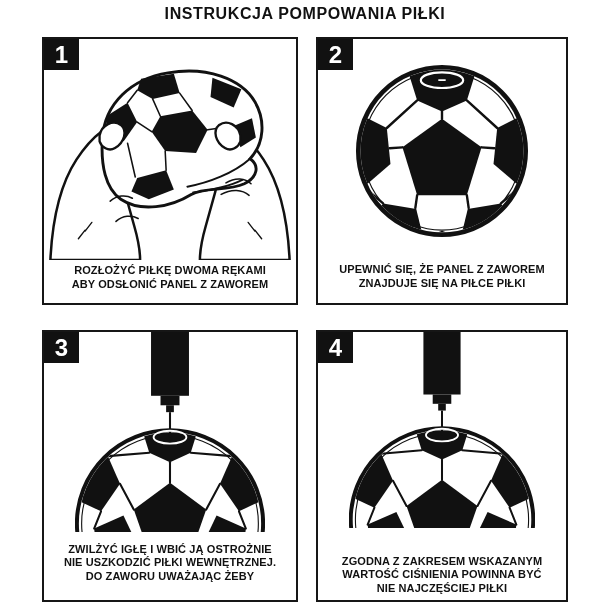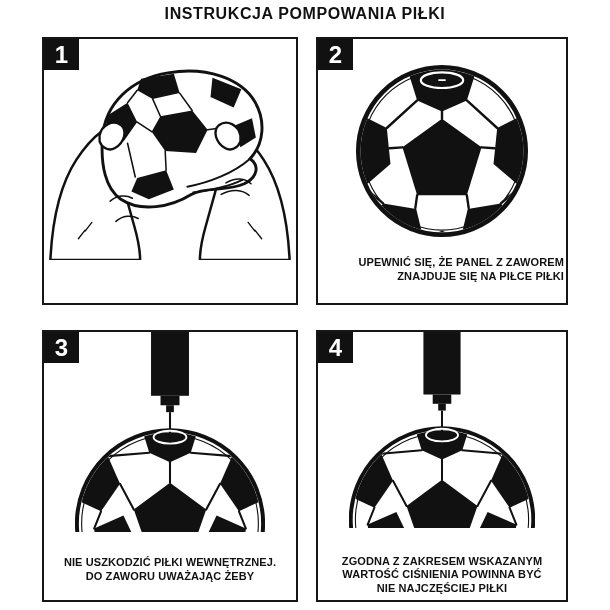--- a/index.html
+++ b/index.html
@@ -27,21 +27,21 @@
   .fig { display:block; margin:0 auto; }
   .fig1 { width:248px; height:218px; margin-top:3px; }
   .fig2 { width:184px; height:184px; margin-top:20px; }
   .fig3 { width:190px; height:200px; margin-top:0; }
   .fig4 { width:186px; height:196px; margin-top:0; }
   .caption {
     position:absolute; left:2px; right:2px; margin:0; text-align:center;
     font-weight:bold; font-size:11px; line-height:13.5px; letter-spacing:0.1px;
   }
   .cap1 { bottom:12px; }
-  .cap2 { bottom:20px;text-align:right; }
+  .cap2 { bottom:13px; }
   .cap3 { bottom:17px; }
   .cap4 { bottom:5px; }
   .cl { display:block; white-space:nowrap; }
 </style>
 </head>
 <body>
 
 <div class="sheet">
 
   <h1 class="title">INSTRUKCJA POMPOWANIA PIŁKI</h1>
@@ -94,20 +94,24 @@
         <path d="M 186,146 C 196,140 206,141 212,147"></path>
         <path d="M 181,158 C 192,152 203,153 210,159"></path>
       </g>
       <g stroke="#111" stroke-width="1.4" stroke-linecap="round">
         <path d="M 40,196 L 47,187"></path>
           <path d="M 33,204 L 40,195"></path>
         <path d="M 216,196 L 209,187"></path>
           <path d="M 223,204 L 216,195"></path>
       </g>
     </svg>
+    <p class="caption cap1">
+      <span class="cl">ROZŁOŻYĆ PIŁKĘ DWOMA RĘKAMI</span>
+      <span class="cl">ABY ODSŁONIĆ PANEL Z ZAWOREM</span>
+    </p>
   </section>
 
   <section class="panel p2">
     <div class="stepnum">
       <span>2</span>
     </div>
     <svg class="fig fig2" viewBox="0 0 200 200" xmlns="http://www.w3.org/2000/svg">
       <defs>
           <clipPath id="bc2">
             <circle cx="100" cy="100" r="88.5"></circle>
@@ -175,20 +179,21 @@
           <line x1="68" y1="206" x2="52" y2="176"></line>
           <line x1="152" y1="206" x2="168" y2="176"></line>
           <line x1="30" y1="208" x2="22" y2="228"></line>
           <line x1="190" y1="208" x2="198" y2="228"></line>
         </g>
       </g>
       <line x1="110" y1="93" x2="110" y2="122" stroke="#111" stroke-width="2.4"></line>
       <ellipse cx="110" cy="122" rx="19" ry="7.5" fill="none" stroke="#fff" stroke-width="2.2"></ellipse>
     </svg>
     <p class="caption cap3">
+      <span class="cl">ZWILŻYĆ IGŁĘ I WBIĆ JĄ OSTROŻNIE</span>
       <span class="cl">NIE USZKODZIĆ PIŁKI WEWNĘTRZNEJ.</span>
       <span class="cl">DO ZAWORU UWAŻAJĄC ŻEBY</span>
     </p>
   </section>
 
   <section class="panel p4">
     <div class="stepnum">
       <span>4</span>
     </div>
     <svg class="fig fig4" viewBox="0 0 220 232" xmlns="http://www.w3.org/2000/svg">

